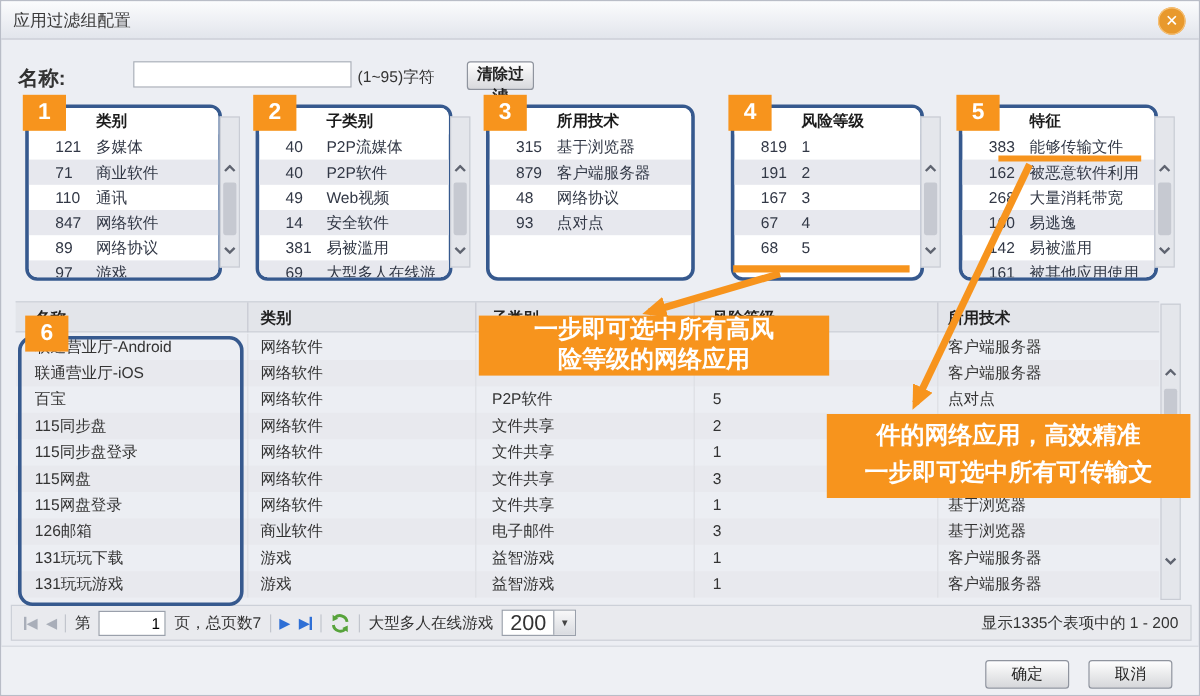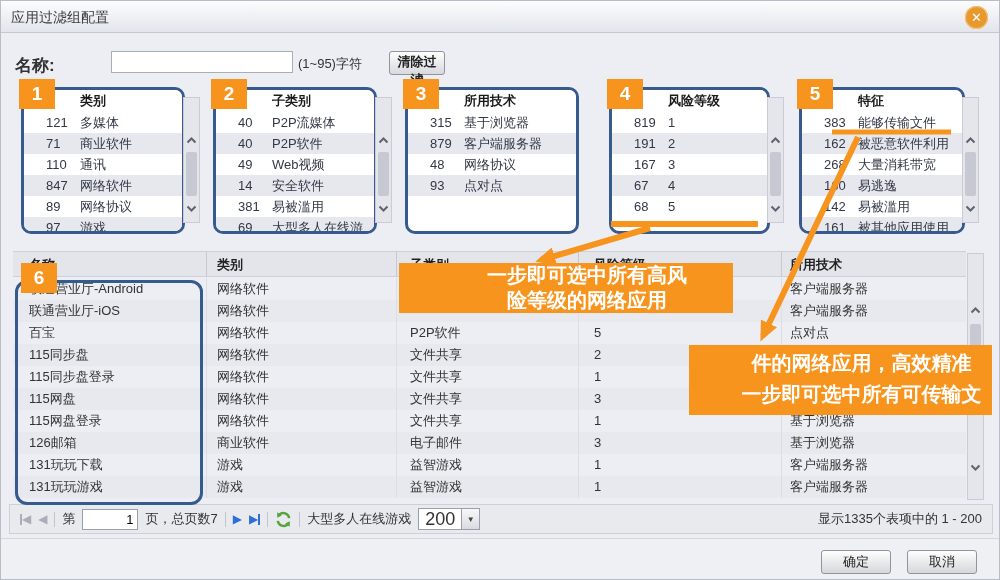--- a/index.html
+++ b/index.html
@@ -44,21 +44,21 @@
   .vsep{width:1px;height:15px;background:#c2c5cd;}
   .pageinput{width:48px;height:17px;border:1px solid #9aa0ab;text-align:right;padding-right:4px;font-size:13px;}
   .pp{display:inline-flex;border:1px solid #9aa0ab;background:#fff;height:20px;align-items:center;cursor:pointer;}
   .pp .val{padding:0 6px;font-size:18px;}
   .pp .btn{width:17px;height:100%;background:linear-gradient(#f8f8f9,#d9dbe0);border-left:1px solid #9aa0ab;font-size:8px;display:flex;align-items:center;justify-content:center;color:#444;}
   .summary{margin-left:auto;font-size:13px;color:#333;}
   
   .footer{position:absolute;left:0;top:537px;width:100%;height:43px;background:#eef0f4;border-top:1px solid #d4d7de;}
   .fbtn{position:absolute;top:11px;width:70px;height:24px;background:linear-gradient(#fefefe,#d6d7da);border:1px solid #8f949e;border-radius:3px;font-size:13px;color:#222;cursor:pointer;}
   
-  .callout{position:absolute;background:#F7941D;color:#fff;font-weight:bold;text-align:center;z-index:40;padding-left:42px;}
+  .callout{position:absolute;background:#F7941D;color:#fff;font-weight:bold;text-align:center;z-index:40;}
   #callout1{left:398px;top:262px;width:292px;height:50px;font-size:20px;line-height:25px;}
   #callout2{left:688px;top:344px;width:303px;height:70px;font-size:20px;line-height:31px;padding-top:3px;box-sizing:border-box;}
   #overlay{position:absolute;left:0;top:0;z-index:38;pointer-events:none;}
 </style>
 </head>
 <body>
 
 <div id="stage">
 
   <div class="titlebar">

